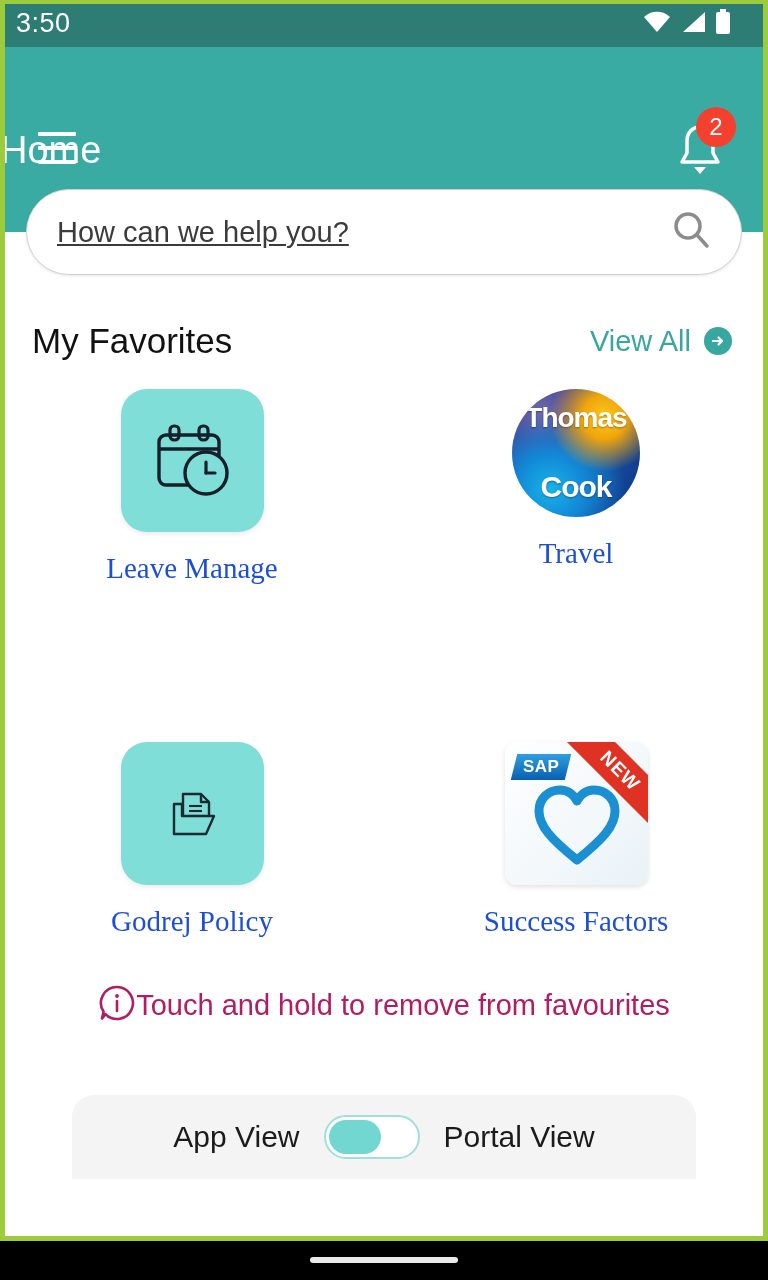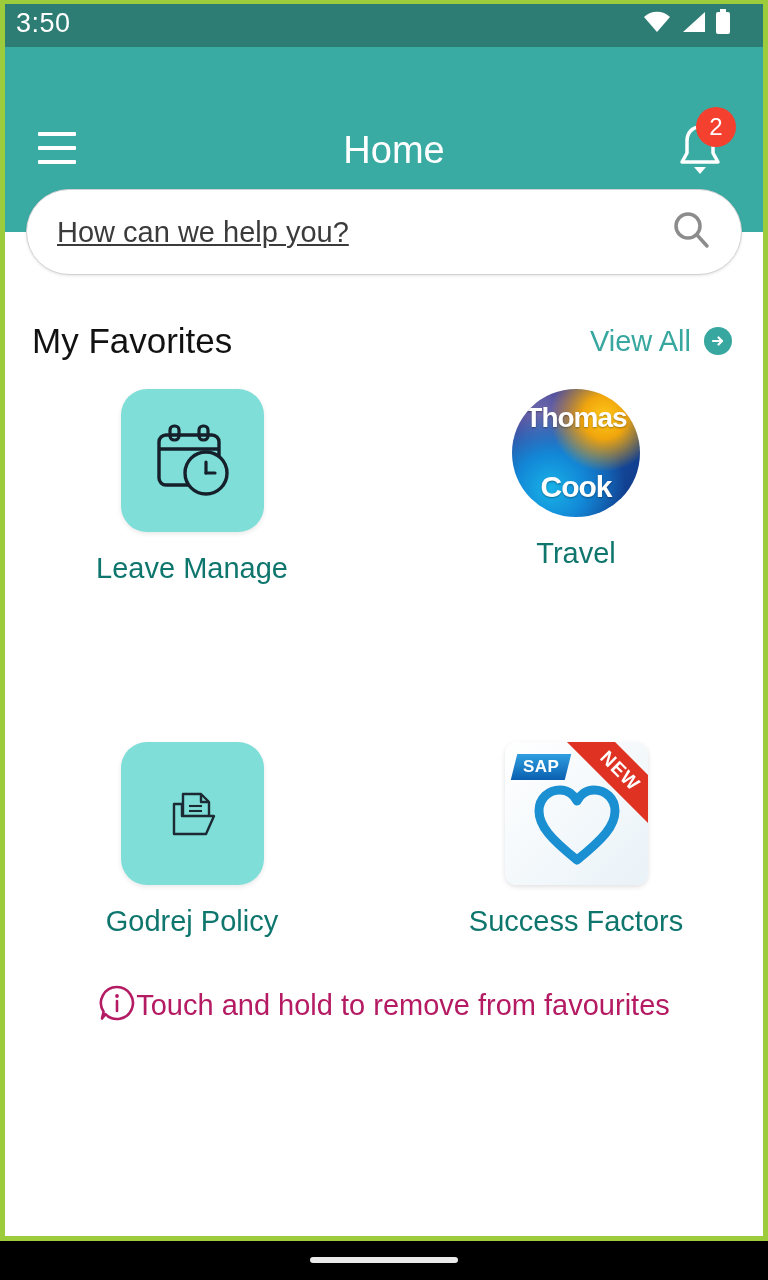--- a/index.html
+++ b/index.html
@@ -41,21 +41,21 @@
   }
   .hamburger {
     position:absolute; left:38px; top:85px;
     width:38px; height:32px;
     display:flex; flex-direction:column; justify-content:space-between;
     cursor:pointer;
   }
   .hamburger span { display:block; height:4px; background:#fff; border-radius:1px; }
   .app-title {
     position:absolute; top:82px; left:0; width:768px;
-    text-align:center; color:#fff; font-size:38px; font-weight:400;padding-left:20px;
+    color:#fff; font-size:38px; font-weight:400;
   }
   .bell-wrap { position:absolute; right:40px; top:72px; width:56px; height:62px; cursor:pointer; }
   .badge {
     position:absolute; right:-8px; top:-12px;
     width:40px; height:40px; border-radius:50%;
     background:#f4402e; color:#fff;
     display:flex; align-items:center; justify-content:center;
     font-size:24px; font-weight:400; z-index:2;
   }
 
@@ -95,21 +95,21 @@
     row-gap:0; margin-top:28px;
   }
   .tile { display:flex; flex-direction:column; align-items:center; cursor:pointer; }
   .tile-r1 { height:240px; }
   .tile-icon-box {
     width:143px; height:143px; border-radius:26px;
     background:#7fded8;
     display:flex; align-items:center; justify-content:center;
     box-shadow:0 2px 5px rgba(0,0,0,.09);
   }
-  .tile-label { margin-top:20px; font-size:29px; color:#0f766e; text-align:center; }
+  .tile-label { margin-top:20px; font-size:29px; color:#1d4ed8; text-align:center;font-family:Liberation Serif, serif; }
 
   
   .tc-sphere {
     width:128px; height:128px; border-radius:50%;
     position:relative; overflow:hidden;
     background:
       radial-gradient(circle at 72% 22%, #ffc919 0%, #f0a50c 16%, rgba(240,150,12,0) 40%),
       radial-gradient(circle at 30% 78%, #18b3e8 0%, #1287d6 26%, rgba(18,135,214,0) 56%),
       radial-gradient(circle at 22% 18%, #6f6aac 0%, #4a4a9c 22%, rgba(74,74,156,0) 52%),
       radial-gradient(circle at 50% 50%, #1559b0 0%, #123f8f 70%, #0d2e6e 100%);
@@ -321,20 +321,27 @@
       <span>
         <svg width="38" height="38" viewBox="0 0 38 38">
           <path d="M19 3 A16 16 0 1 1 7.5 30.2 L4 34.5 L5.6 27.8 A16 16 0 0 1 19 3 Z" fill="none" stroke="#b41b63" stroke-width="2.6" stroke-linejoin="round"></path>
           <circle cx="19" cy="12" r="1.9" fill="#b41b63"></circle>
           <line x1="19" y1="17" x2="19" y2="27" stroke="#b41b63" stroke-width="2.6" stroke-linecap="round"></line>
         </svg>
       </span>
       <span class="hint-text">Touch and hold to remove from favourites</span>
     </div>
 
+    <div class="view-switch-panel">
+      <span class="sw-label">App View</span>
+      <div class="toggle">
+        <div class="toggle-thumb"></div>
+      </div>
+      <span class="sw-label">Portal View</span>
+    </div>
 
   </div>
 
   <div class="nav-bar">
     <div class="nav-pill"></div>
   </div>
 
 </div>
 
 </body></html>

